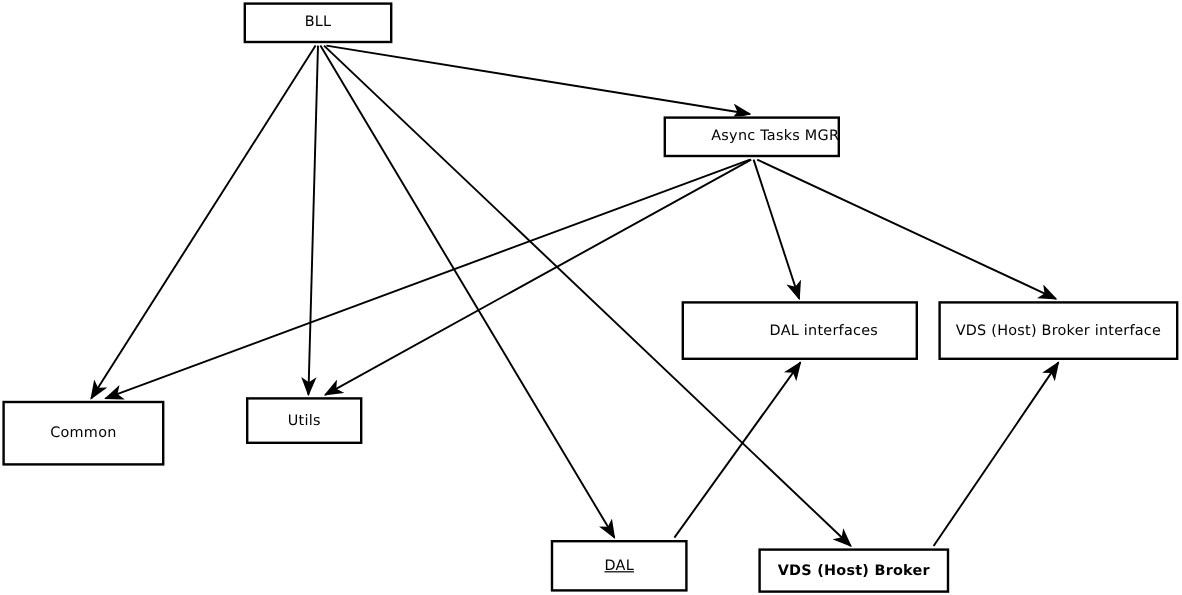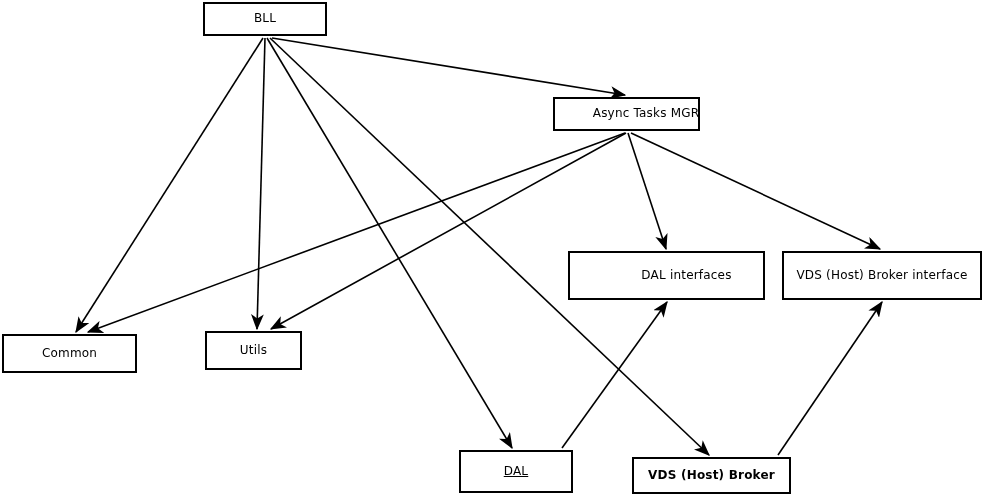--- a/index.html
+++ b/index.html
@@ -43,21 +43,21 @@
     letter-spacing: 0.2px;
     text-align: right;
     white-space: nowrap;
     padding: 0 6px;
   }
   
   #node-bll            { left: 203px; top:   2px; width: 124px; height: 34px; }
   #node-async          { left: 553px; top:  97px; width: 147px; height: 34px; padding-left: 39px; }
   #node-dal-interfaces { left: 568px; top: 251px; width: 197px; height: 49px; padding-left: 40px; }
   #node-vds-interface  { left: 782px; top: 251px; width: 200px; height: 49px; }
-  #node-common         { left:   2px; top: 334px; width: 135px; height: 39px; }
+  #node-common         { left:   2px; top: 334px; width: 135px; height: 54px; }
   #node-utils          { left: 205px; top: 331px; width:  97px; height: 39px; }
   #node-dal            { left: 459px; top: 450px; width: 114px; height: 43px; text-decoration: underline; }
   #node-vds-broker     { left: 632px; top: 457px; width: 159px; height: 37px; font-weight: bold; }
 </style>
 </head>
 <body>
 
 <div id="diagram-canvas">
 
   <svg id="edge-layer" viewBox="0 0 985 496" width="985" height="496" xmlns="http://www.w3.org/2000/svg">

